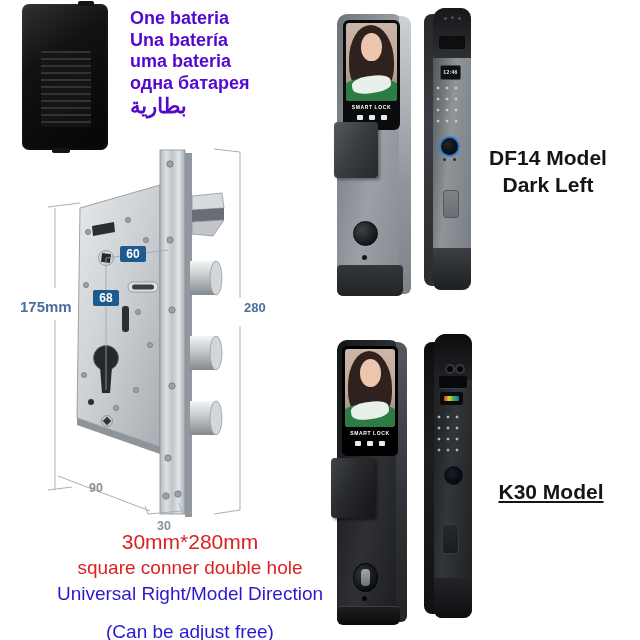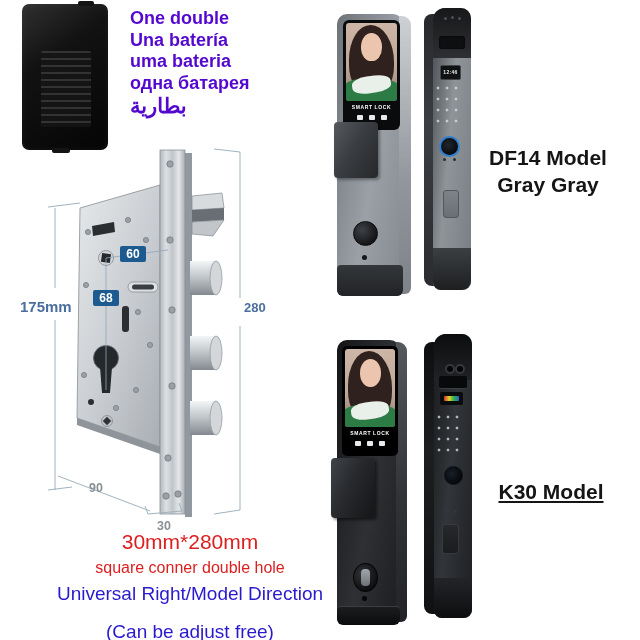--- a/index.html
+++ b/index.html
@@ -16,21 +16,21 @@
   .battery .label{position:absolute;left:22%;top:32%;width:58%;height:52%;background:#161616;border-radius:2px;
     background-image:repeating-linear-gradient(180deg,rgba(160,160,160,.28) 0 2px,transparent 2px 7px);opacity:.8;}
 
   
   .battery-note{left:130px;top:8px;width:150px;color:#5408cf;font-weight:700;font-size:18px;line-height:21.5px;}
   .battery-note .ar{font-size:21px;line-height:24px;}
 
   
   .caption{left:12px;top:528px;width:356px;text-align:center;font-weight:400;}
   .caption .c1{color:#dc1f1f;font-size:21px;line-height:27px;}
-  .caption .c2{color:#dc1f1f;font-size:16px;line-height:26px;}
+  .caption .c2{color:#dc1f1f;font-size:19px;line-height:26px;}
   .caption .c3{color:#2a1acd;font-size:19px;line-height:26px;}
   .caption .c4{color:#2a1acd;font-size:19px;line-height:27px;margin-top:11px;}
 
   
   .model-label{width:130px;text-align:center;color:#151515;font-weight:700;font-size:21px;line-height:27px;margin-top:28px;}
 
   
   .screen-photo{overflow:hidden;background:linear-gradient(180deg,#cdb5a7 0%,#c0a898 55%,#8e7c70 100%);border-radius:3px;}
   .screen-photo .hair{position:absolute;left:6%;top:2%;width:88%;height:92%;background:#2f211d;border-radius:48% 52% 42% 44%;}
   .screen-photo .face{position:absolute;left:29%;top:13%;width:42%;height:36%;background:#ecc5ae;border-radius:50% 50% 48% 48%;}
@@ -114,21 +114,21 @@
 </head>
 <body>
 
 <div class="stage">
 
   <div class="abs battery">
     <div class="label"></div>
   </div>
 
   <div class="abs battery-note">
-    <div>One double</div>
+    <div>One bateria</div>
     <div>Una batería</div>
     <div>uma bateria</div>
     <div>одна батарея</div>
     <div class="ar" dir="rtl" style="text-align:left">بطارية</div>
   </div>
 
   <svg class="abs" style="left:18px;top:140px;" width="272" height="402" viewBox="0 0 272 402">
     <defs>
       <linearGradient id="plate" x1="0" y1="0" x2="1" y2="1">
         <stop offset="0" stop-color="#e6e9eb"></stop>
@@ -285,21 +285,21 @@
     <div class="abs p1s-keypad keypad-dots"></div>
     <div class="abs p1s-fp"></div>
     <div class="abs small-dot" style="left:19px;top:150px;"></div>
     <div class="abs small-dot" style="left:29px;top:150px;"></div>
     <div class="abs p1s-btn"></div>
     <div class="abs p1s-bottom"></div>
   </div>
 
   <div class="abs model-label" style="left:483px;top:116px;">
     <div>DF14 Model</div>
-    <div>Gray Gray</div>
+    <div>Dark Left</div>
   </div>
 
   <div class="abs" style="left:333px;top:338px;width:78px;height:288px;">
     <div class="abs p2f-body"></div>
     <div class="abs p2f-side"></div>
     <div class="abs p2f-screen">
       <div class="abs screen-photo" style="left:3px;top:3px;width:50px;height:78px;">
         <div class="hair"></div>
         <div class="face"></div>
         <div class="sweater"></div>

